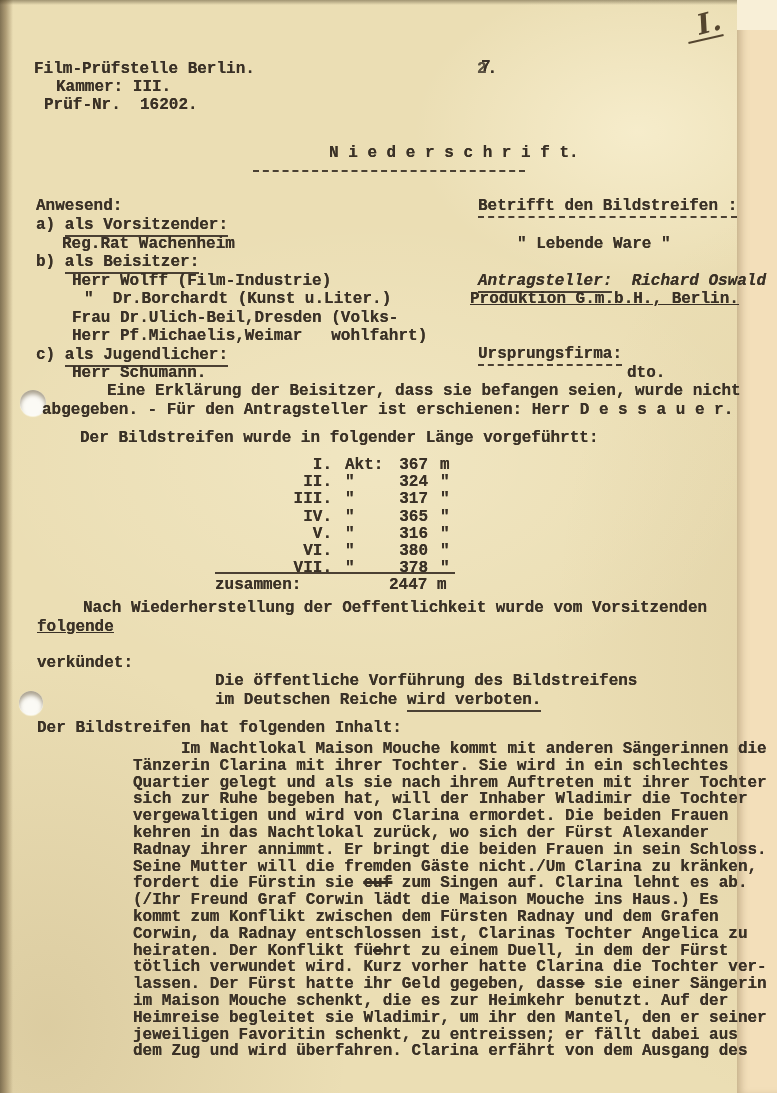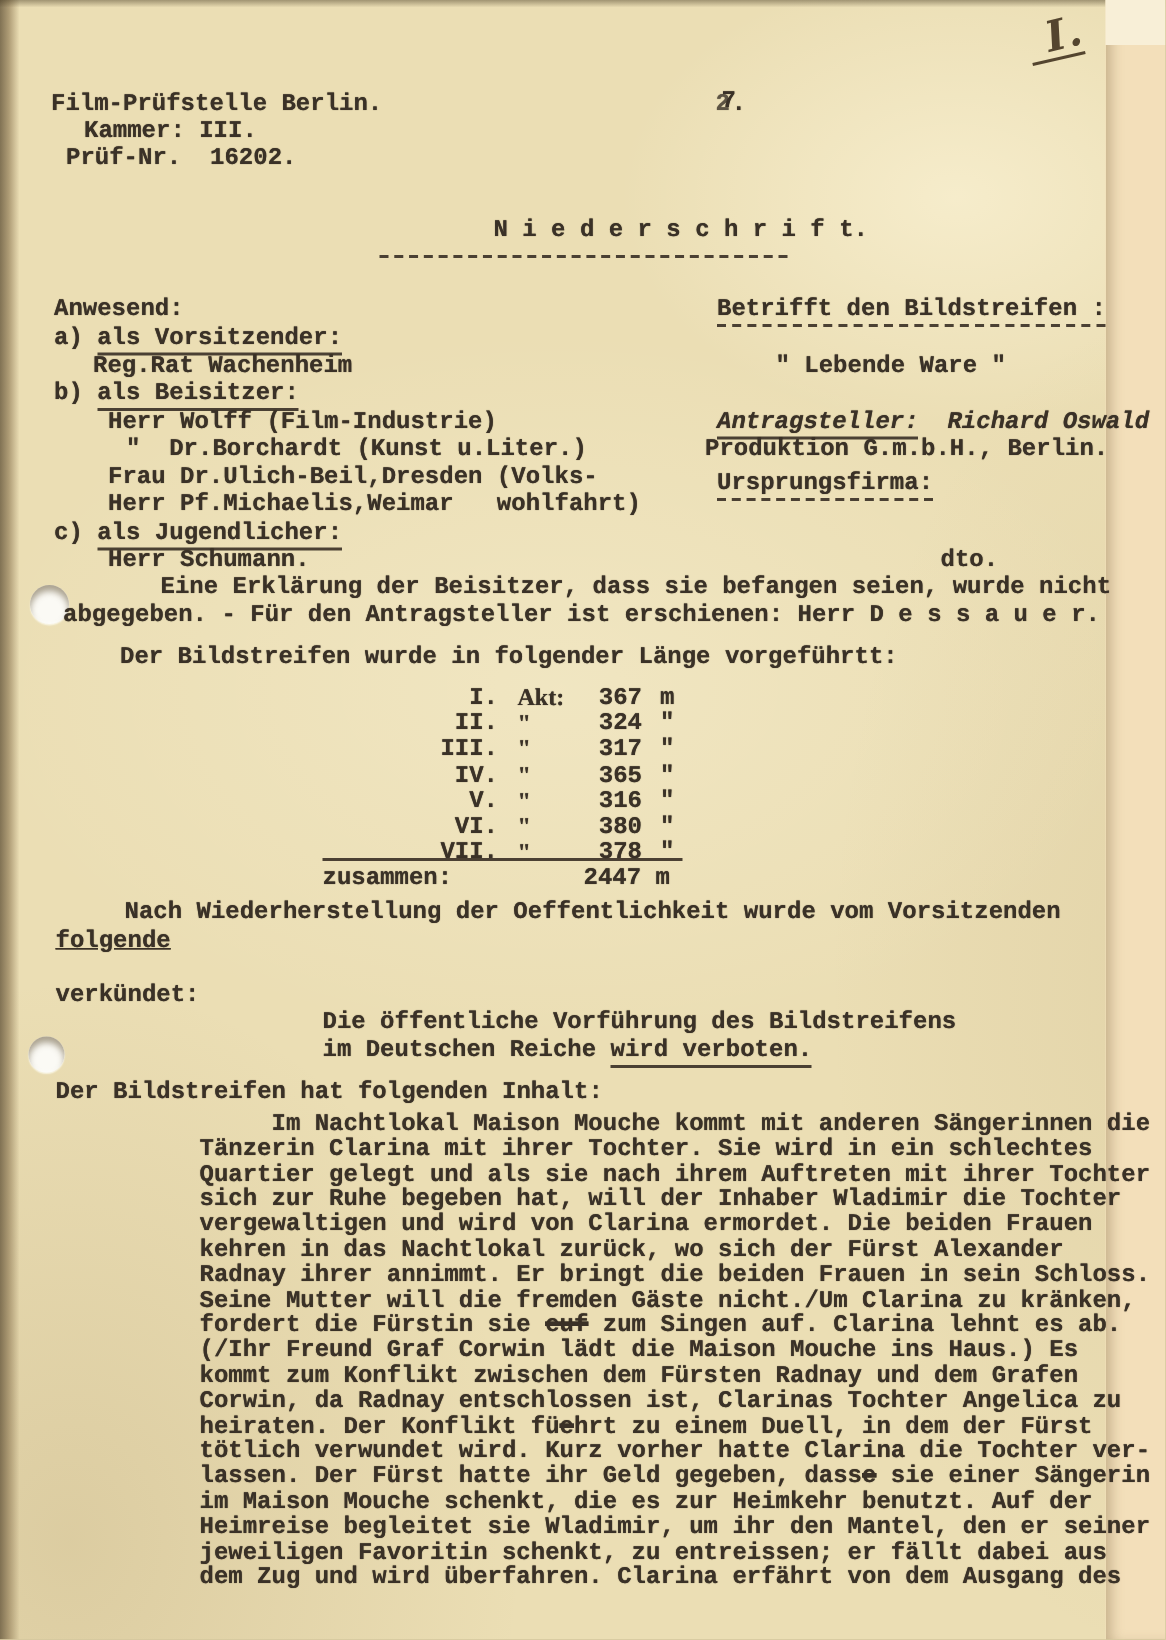--- a/index.html
+++ b/index.html
@@ -35,21 +35,21 @@
     font-style:italic;font-weight:700;font-size:28px;color:#54452f;transform:rotate(-14deg);
     text-shadow:none;letter-spacing:1px;}
   .corner-i-rule{position:absolute;left:688px;top:38px;width:36px;border-top:2.5px solid #54452f;
     transform:rotate(-13deg);}
   .overstack{position:relative;display:inline-block;width:9.6px;height:19px;vertical-align:top;}
   .overstack .under{position:absolute;left:-1px;top:0;opacity:.8;}
   .overstack .over{position:absolute;left:3px;top:-2px;}
   #act-table{position:absolute;left:290px;top:457px;}
   .act-row{display:grid;grid-template-columns:42px 56px 40px 30px;line-height:17.2px;height:17.2px;white-space:pre;}
   .act-roman{text-align:right;}
-  .act-label{text-align:left;padding-left:13px;font-family:Liberation Serif, serif;}
+  .act-label{text-align:left;padding-left:13px;}
   .act-len{text-align:right;}
   .act-unit{text-align:left;padding-left:12px;}
   #synopsis-lines{position:absolute;left:133px;top:741px;width:648px;}
   .syn-line{white-space:pre;line-height:16.8px;height:16.8px;}
 </style>
 </head>
 <body>
 
 <div class="page">
 
@@ -78,22 +78,22 @@
   <div class="line" style="left:72px;top:272px;">Herr Wolff (Film-Industrie)</div>
   <div class="line" style="left:84px;top:290px;">"  Dr.Borchardt (Kunst u.Liter.)</div>
   <div class="line" style="left:72px;top:309px;">Frau Dr.Ulich-Beil,Dresden (Volks-</div>
   <div class="line" style="left:72px;top:327px;">Herr Pf.Michaelis,Weimar   wohlfahrt)</div>
   <div class="line" style="left:36px;top:346px;"><span>c) </span><span class="u">als Jugendlicher:</span></div>
   <div class="line" style="left:72px;top:364px;">Herr Schumann.</div>
 
   <div class="line" style="left:478px;top:197px;"><span class="ud">Betrifft den Bildstreifen :</span></div>
   <div class="line" style="left:517px;top:235px;">" Lebende Ware "</div>
   <div class="line" style="left:478px;top:272px;font-style:italic;"><span class="u">Antragsteller:</span><span>  Richard Oswald</span></div>
-  <div class="line" style="left:470px;top:290px;">Produktion G.m.b.H., Berlin.</div>
-  <div class="line" style="left:478px;top:313px;"><span class="ud">Ursprungsfirma:</span></div>
+  <div class="line" style="left:470px;top:290px;text-decoration:underline;">Produktion G.m.b.H., Berlin.</div>
+  <div class="line" style="left:478px;top:345px;"><span class="ud">Ursprungsfirma:</span></div>
   <div class="line" style="left:627px;top:364px;">dto.</div>
 
   <div class="line" style="left:107px;top:382px;">Eine Erklärung der Beisitzer, dass sie befangen seien, wurde nicht</div>
   <div class="line" style="left:42px;top:401px;">abgegeben. - Für den Antragsteller ist erschienen: Herr D e s s a u e r.</div>
 
   <div class="line" style="left:80px;top:429px;">Der Bildstreifen wurde in folgender Länge vorgeführtt:</div>
   <div id="act-table">
       <div class="act-row"><span class="act-roman">I.</span><span class="act-label">Akt:</span><span class="act-len">367</span><span class="act-unit">m</span></div>
       <div class="act-row"><span class="act-roman">II.</span><span class="act-label">"</span><span class="act-len">324</span><span class="act-unit">"</span></div>
       <div class="act-row"><span class="act-roman">III.</span><span class="act-label">"</span><span class="act-len">317</span><span class="act-unit">"</span></div>

